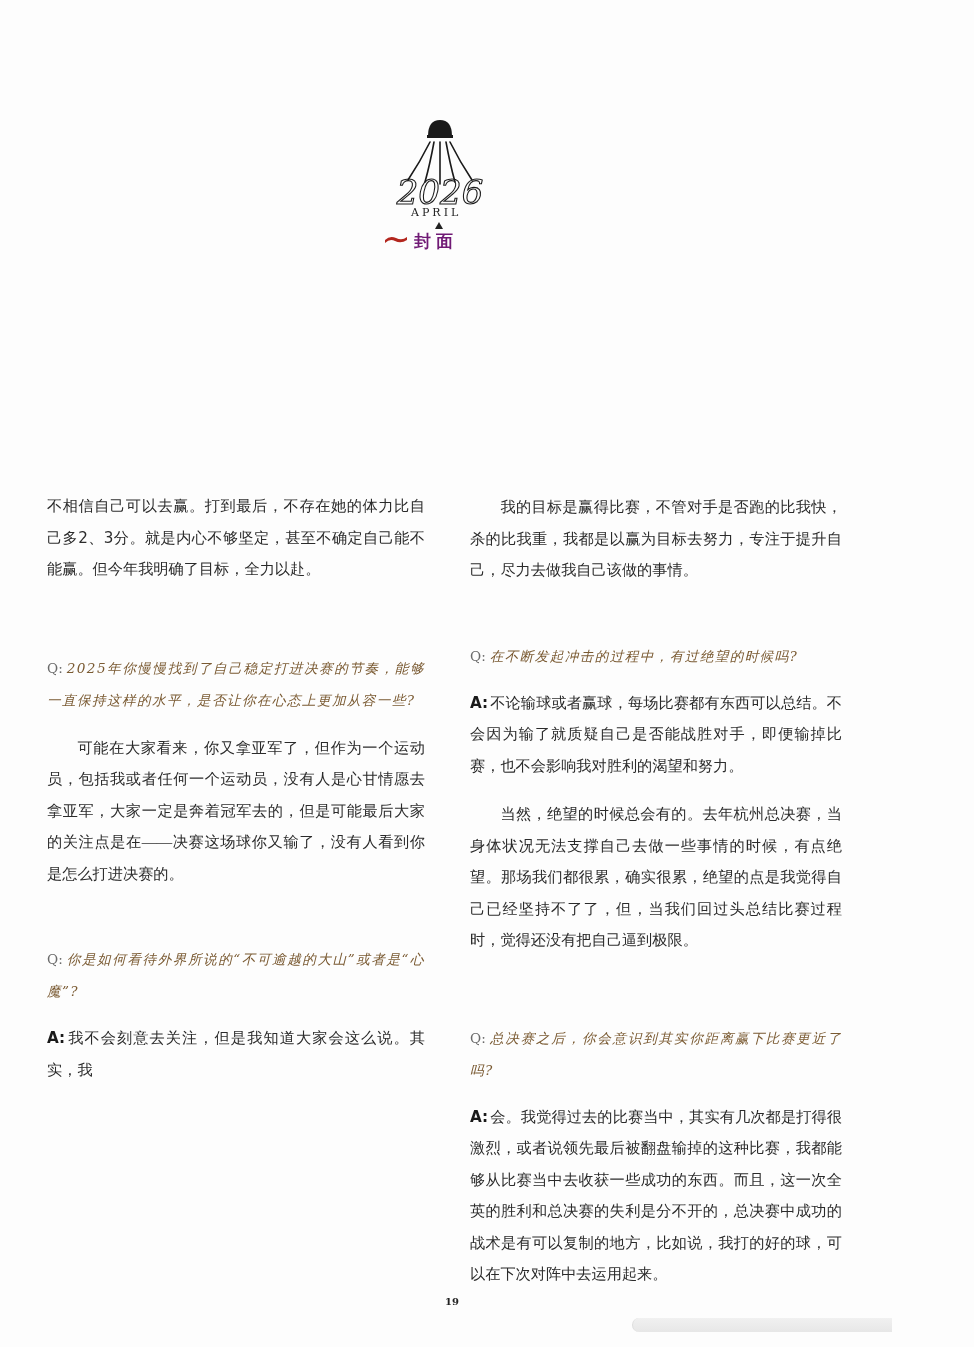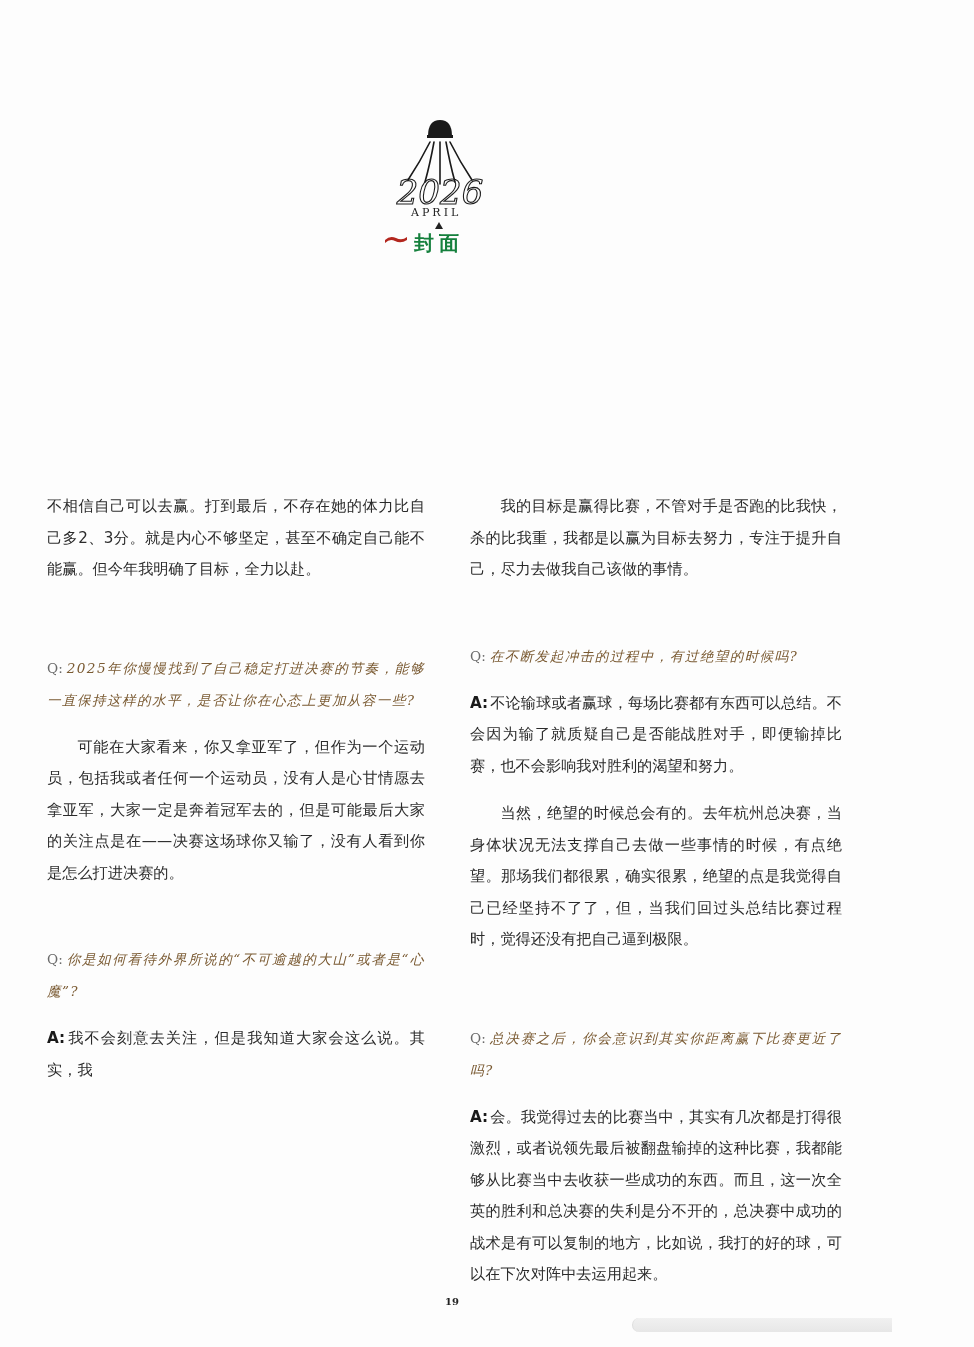--- a/index.html
+++ b/index.html
@@ -13,36 +13,36 @@
     .april {
       position: absolute; left: 41px; top: 94px; width: 60px; text-align: left;
       font-family: "DejaVu Serif", "Liberation Serif", serif; font-size: 11px; letter-spacing: 3px; color: #222;
     }
     .triangle {
       position: absolute; left: 65px; top: 110px; width: 0; height: 0;
       border-left: 4px solid transparent; border-right: 4px solid transparent; border-bottom: 7px solid #222;
     }
     .cover-label {
       position: absolute; left: 44px; top: 118px;
-      font-family: "DejaVu Sans", sans-serif; font-weight: bold; font-size: 20px; letter-spacing: 5px; color: #15803d;
+      font-family: "DejaVu Sans", sans-serif; font-weight: bold; font-size: 17px; letter-spacing: 5px; color: #701a75;
     }
     .brand-mark {
       position: absolute; left: 14px; top: 122px; width: 24px; height: 12px;
     }
 
     .column {
       position: absolute; top: 475px; width: 410px;
       font-size: 15.2px; line-height: 31.5px; color: #2b2b2b;
       text-align: justify;
     }
     .col-left { left: 31px; }
     .col-right { left: 454px; width: 404px; }
 
     .para { margin: 16px; }
-    .para.indent { text-indent: 2em; }
+    .para.indent { text-indent: 2em; font-family: Liberation Serif, serif; }
     .gap-sm { height: 12px; }
     .gap-md { height: 22px; }
 
     .q {
       font-family: "DejaVu Serif", "Liberation Serif", serif;
       font-style: italic;
       color: #7a5a32;
       font-size: 13.6px;
       line-height: 32px;
       letter-spacing: 1.4px;

